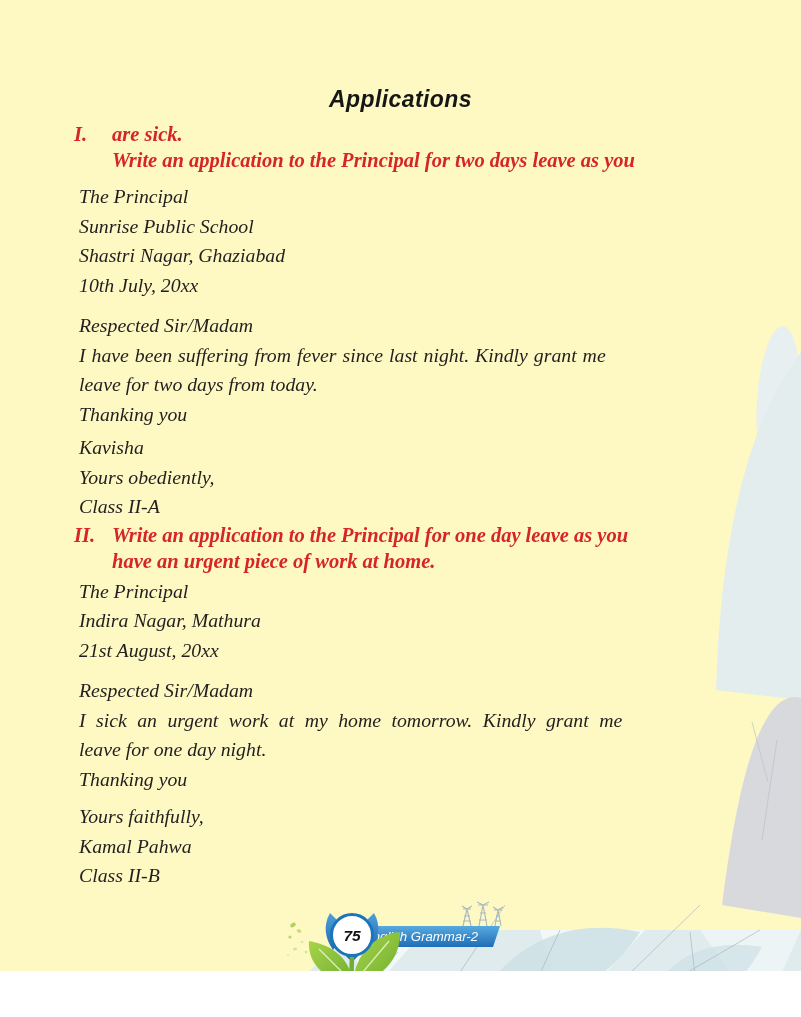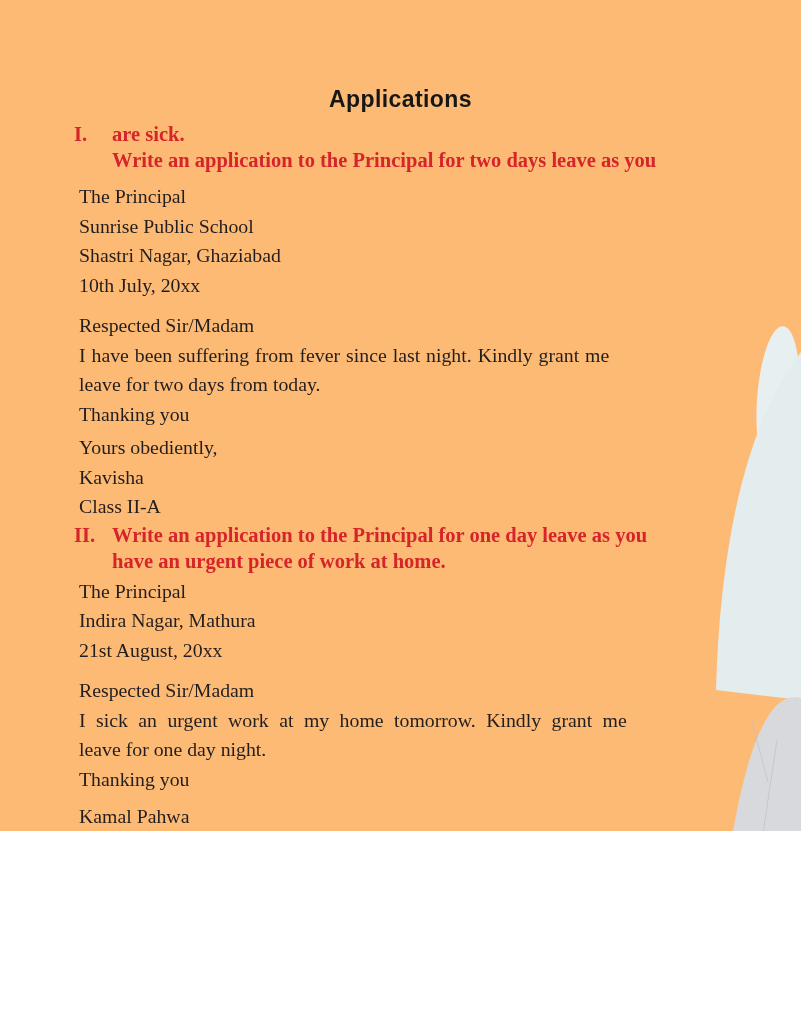--- a/index.html
+++ b/index.html
@@ -1,19 +1,19 @@
 <!DOCTYPE html>
 <html><head>
 <meta charset="utf-8">
 <style>
   * { margin:0; padding:0; box-sizing:border-box; }
   html,body { background:#ffffff; }
   .page {
-    position:relative; width:801px; height:831px; background:#fdba74;
-    overflow:hidden; font-family:"Liberation Serif", serif;
+    position:relative; width:801px; height:971px; background:#fef9c3;
+    overflow:hidden; font-family:"Liberation Serif", serif;font-style:italic;
   }
   .bg-decor { position:absolute; left:0; top:0; z-index:0; }
   .content { position:relative; z-index:1; }
   .title {
     margin-top:86px; text-align:center;
     font-family:"Liberation Sans", sans-serif; font-weight:700;
     font-size:23px; letter-spacing:.4px; color:#161616;
   }
   .heading {
     display:flex; padding-left:74px; padding-right:40px;
@@ -87,22 +87,22 @@
     </div>
 
     <div class="block body-1">
       <div class="line">Respected Sir/Madam</div>
       <div class="line jspace-1">I have been suffering from fever since last night. Kindly grant me</div>
       <div class="line">leave for two days from today.</div>
       <div class="line">Thanking you</div>
     </div>
 
     <div class="block closing-1">
+      <div class="line">Kavisha</div>
       <div class="line">Yours obediently,</div>
-      <div class="line">Kavisha</div>
       <div class="line">Class II-A</div>
     </div>
 
     <div class="heading heading-2">
       <span class="numeral">II.</span>
       <span class="heading-text">
         <span class="line" style="display:block">Write an application to the Principal for one day leave as you</span>
         <span class="line" style="display:block">have an urgent piece of work at home.</span>
       </span>
     </div>
@@ -114,20 +114,21 @@
     </div>
 
     <div class="block body-2">
       <div class="line">Respected Sir/Madam</div>
       <div class="line jspace-2">I sick an urgent work at my home tomorrow. Kindly grant me</div>
       <div class="line">leave for one day night.</div>
       <div class="line">Thanking you</div>
     </div>
 
     <div class="block closing-2">
+      <div class="line">Yours faithfully,</div>
       <div class="line">Kamal Pahwa</div>
       <div class="line">Class II-B</div>
     </div>
   </div>
 
   <svg class="footer-logo" width="235" height="118" viewBox="0 0 235 118">
     <defs>
       <linearGradient id="rg" x1="0" y1="0" x2="0" y2="1">
         <stop offset="0" stop-color="#57aadf"></stop>
           <stop offset="1" stop-color="#1f6db6"></stop>

